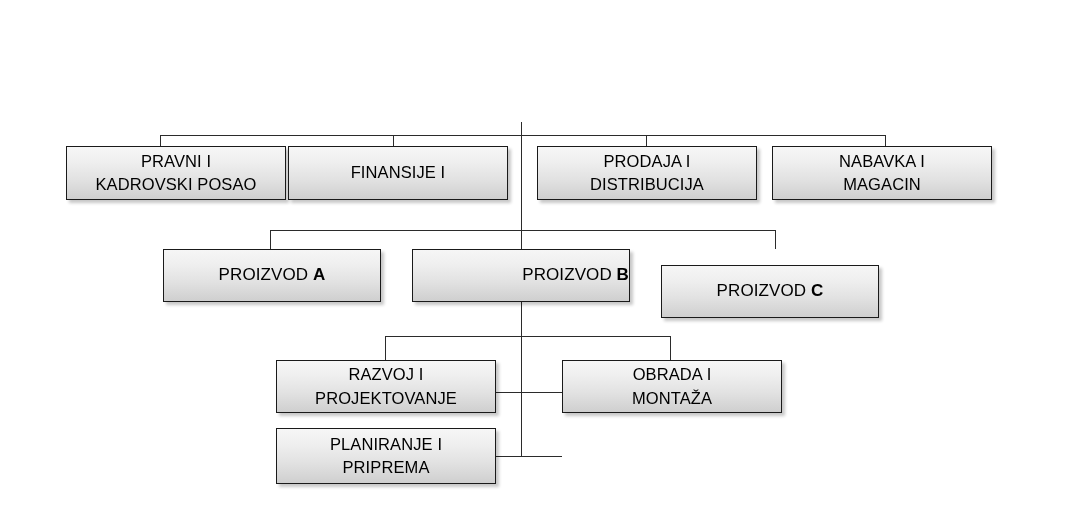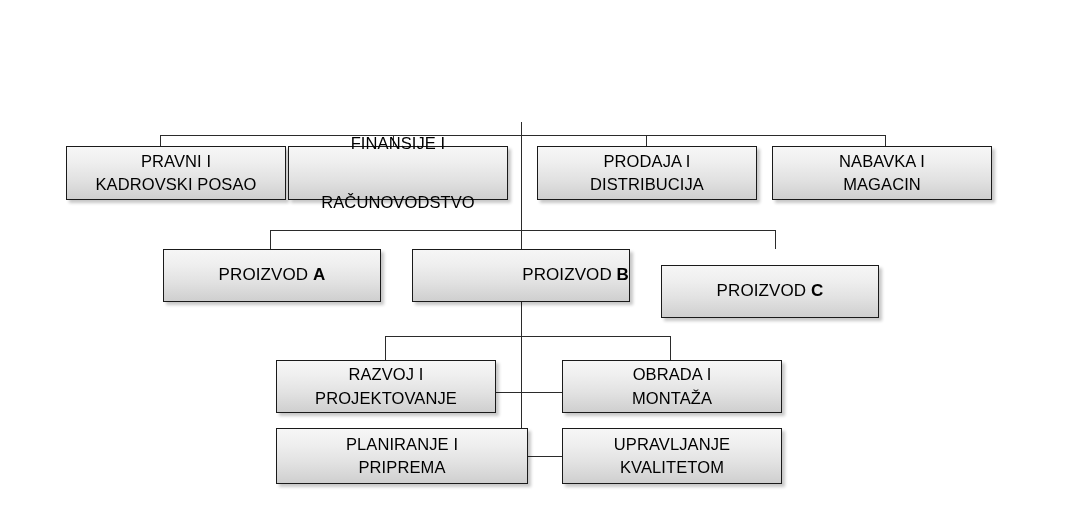--- a/index.html
+++ b/index.html
@@ -89,21 +89,20 @@
   <div class="conn h" style="left:521px; top:456px; width:41px;"></div>
 
 
   <div class="node" style="left:50px; top:146px; width:220px; height:54px;margin-left:16px;">
     <span class="line1">PRAVNI I</span>
     <span class="line2">KADROVSKI POSAO</span>
   </div>
 
   <div class="node" style="left:288px; top:146px; width:220px; height:54px;gap:36px;">
     <span class="line1">FINANSIJE I</span>
-    <span class="line2">RAČUNOVODSTVO</span>
   </div>
 
   <div class="node" style="left:537px; top:146px; width:220px; height:54px;">
     <span class="line1">PRODAJA I</span>
     <span class="line2">DISTRIBUCIJA</span>
   </div>
 
   <div class="node" style="left:772px; top:146px; width:220px; height:54px;">
     <span class="line1">NABAVKA I</span>
     <span class="line2">MAGACIN</span>
@@ -124,23 +123,19 @@
   <div class="node" style="left:562px; top:360px; width:220px; height:53px;">
     <span class="line1">OBRADA I</span>
     <span class="line2">MONTAŽA</span>
   </div>
 
   <div class="node" style="left:276px; top:360px; width:220px; height:53px;">
     <span class="line1">RAZVOJ I</span>
     <span class="line2">PROJEKTOVANJE</span>
   </div>
 
-  <div class="node" style="left:276px; top:428px; width:252px; height:56px;">
+  <div class="node" style="left:276px; top:428px; width:220px; height:56px;">
     <span class="line1">PLANIRANJE I</span>
     <span class="line2">PRIPREMA</span>
   </div>
 
-  <div class="node" style="left:562px; top:428px; width:220px; height:56px;">
-    <span class="line1">UPRAVLJANJE</span>
-    <span class="line2">KVALITETOM</span>
-  </div>
 
 </div>
 
 </body></html>

